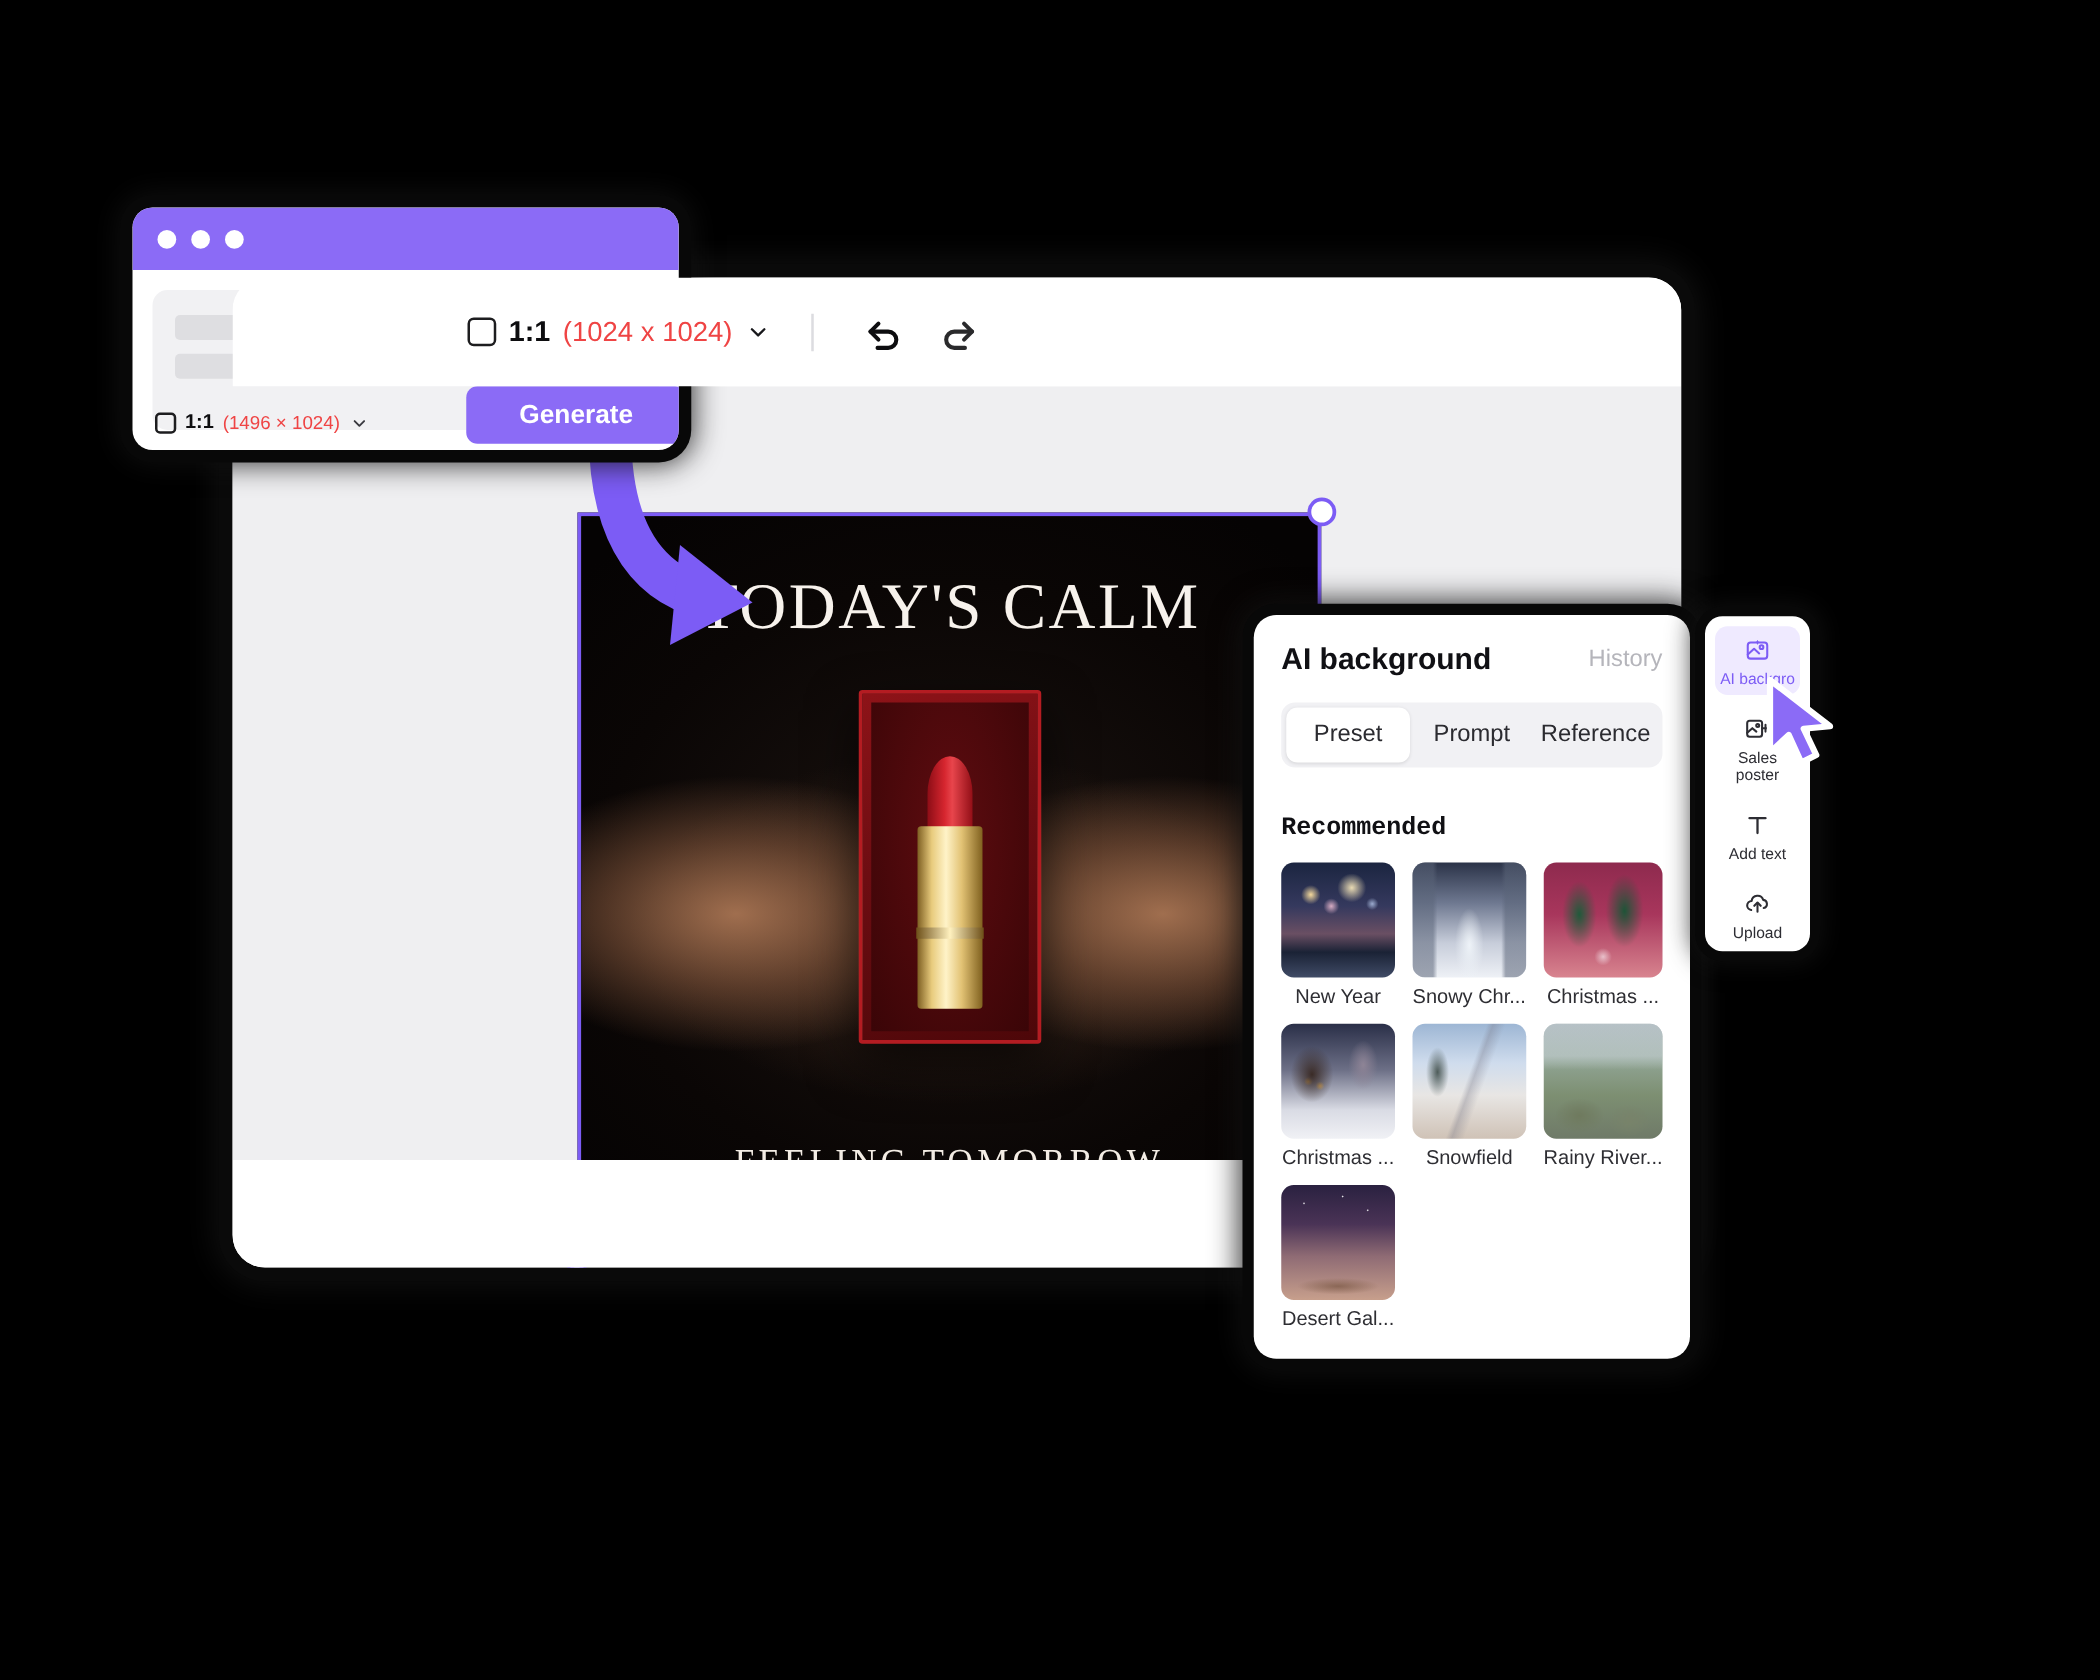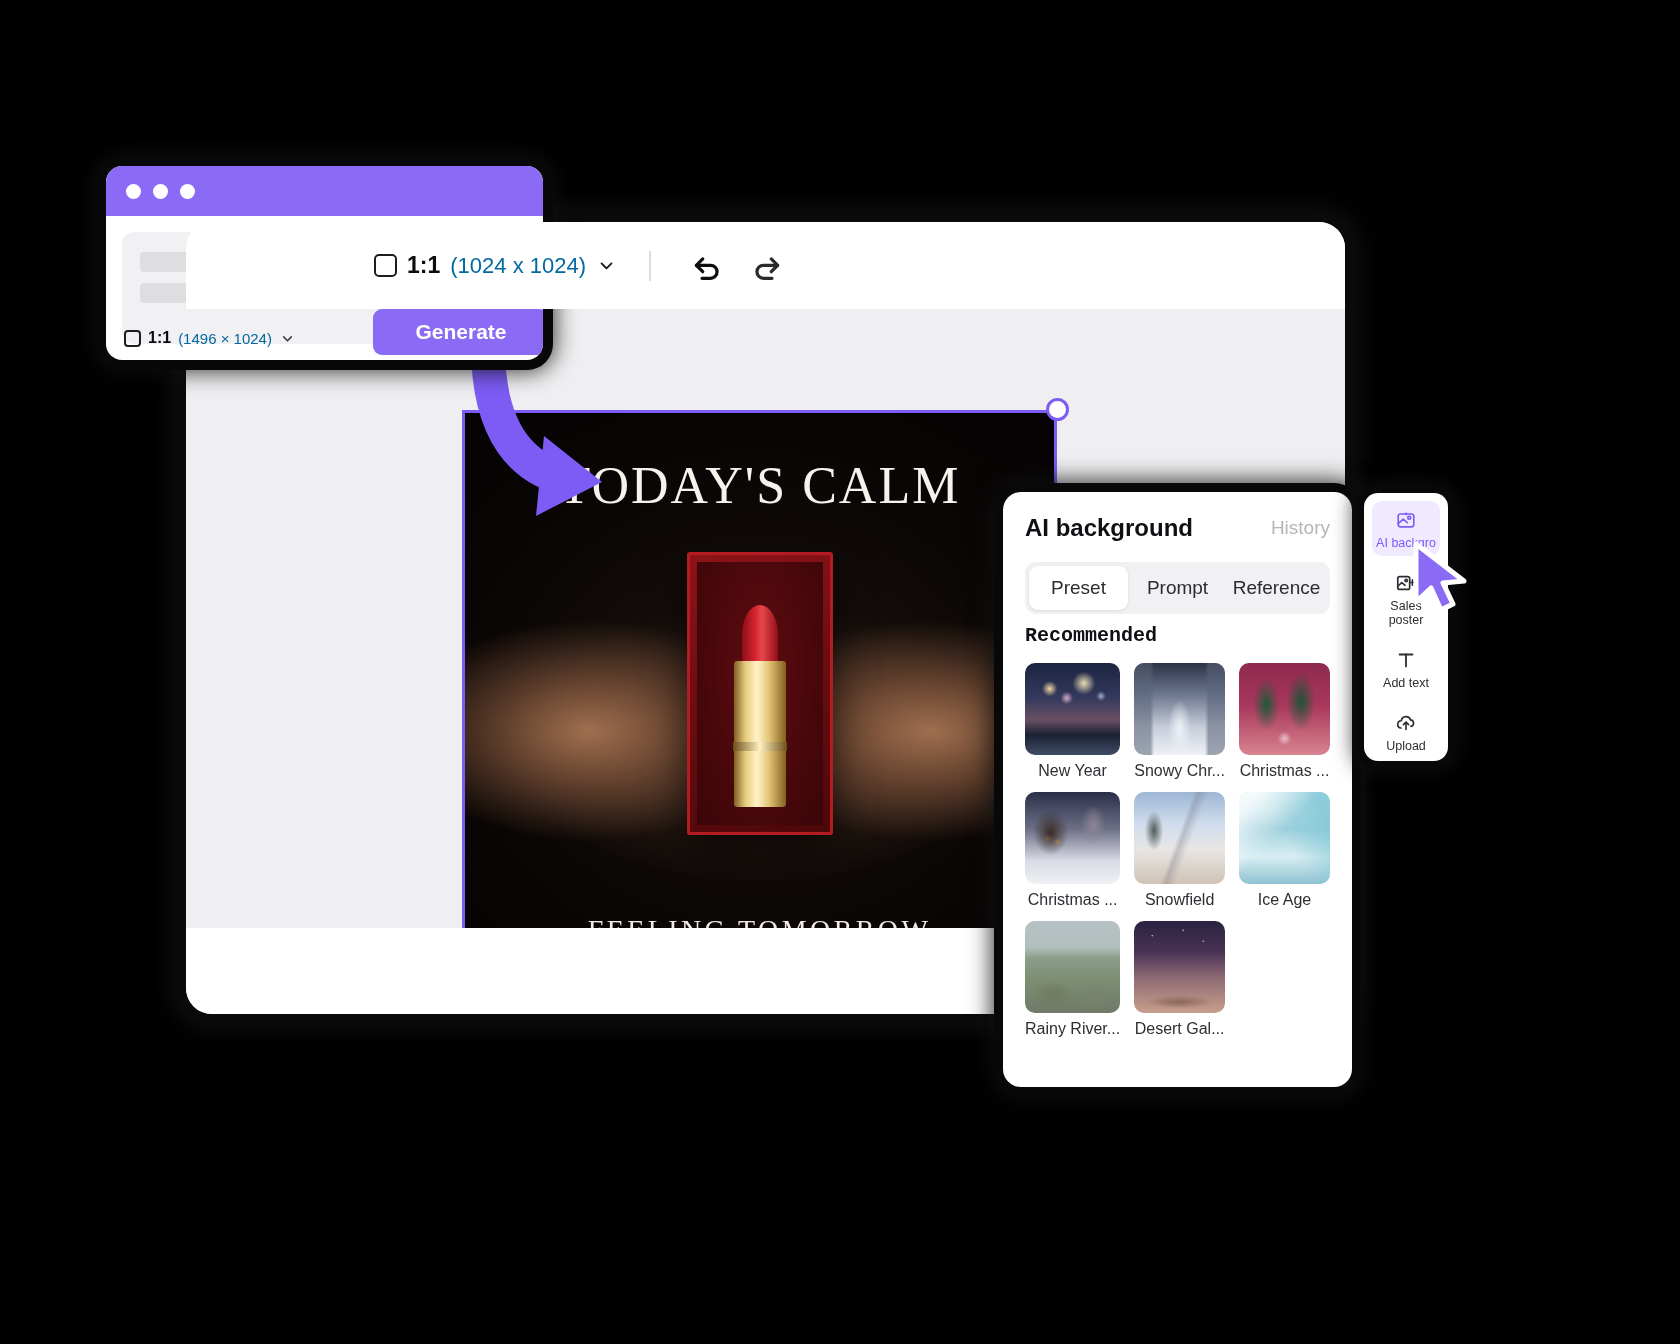--- a/index.html
+++ b/index.html
@@ -36,21 +36,21 @@
     font-size: 23px; cursor: pointer;
     white-space: nowrap;
   }
   .ratio-box {
     width: 23px; height: 23px;
     border: 2.4px solid #1d1d1f;
     border-radius: 5px;
     flex: none;
   }
   .ratio-label { font-weight: 700; color: #0d0d0f; font-size: 23px; text-align: right; }
-  .ratio-dims { color: #0369a1; font-size: 22px; }
+  .ratio-dims { color: #ef4444; font-size: 22px; }
   .chev { width: 17px; height: 17px; flex: none; margin-left: 2px; }
   .chev svg { display: block; }
   .tb-sep {
     width: 1.5px; height: 30px; background: #dcdce0;
     margin: 0 34px;
   }
   .icon-btn {
     width: 44px; height: 44px;
     display: flex; align-items: center; justify-content: center;
     cursor: pointer; border-radius: 8px;
@@ -208,21 +208,21 @@
   }
   .aibg-head {
     display: flex; align-items: center; justify-content: space-between;
     margin-bottom: 20px;
   }
   .aibg-title { font-size: 24px; font-weight: 700; color: #101014; }
   .aibg-history { font-size: 19px; color: #b5b5bb; cursor: pointer; }
   .seg {
     display: flex; background: #f1f1f4;
     border-radius: 11px; padding: 4px;
-    margin-bottom: 10px;
+    margin-bottom: 37px;
     align-items: center;
   }
   .seg-item {
     flex: 1; text-align: center;
     padding: 11px 0; font-size: 19px;
     color: #2b2b30; border-radius: 9px;
     cursor: pointer;
   }
   .seg-item.active { background: #fff; font-weight: 400; box-shadow: 0 1px 3px rgba(0,0,0,.10); }
   .rec-title { font-size: 20px; font-weight: 700; color: #101014; margin-bottom: 16px; font-family: Liberation Mono, monospace; }
@@ -435,24 +435,20 @@
       </div>
       <div class="thumb-cell">
         <div class="thumb-img t-christmas2"></div>
         <div class="thumb-label">Christmas ...</div>
       </div>
       <div class="thumb-cell">
         <div class="thumb-img t-snowfield"></div>
         <div class="thumb-label">Snowfield</div>
       </div>
       <div class="thumb-cell">
-        <div class="thumb-img t-iceage"></div>
-        <div class="thumb-label">Ice Age</div>
-      </div>
-      <div class="thumb-cell">
         <div class="thumb-img t-rainyriver"></div>
         <div class="thumb-label">Rainy River...</div>
       </div>
       <div class="thumb-cell">
         <div class="thumb-img t-desertgal"></div>
         <div class="thumb-label">Desert Gal...</div>
       </div>
     </div>
   </div>
 

